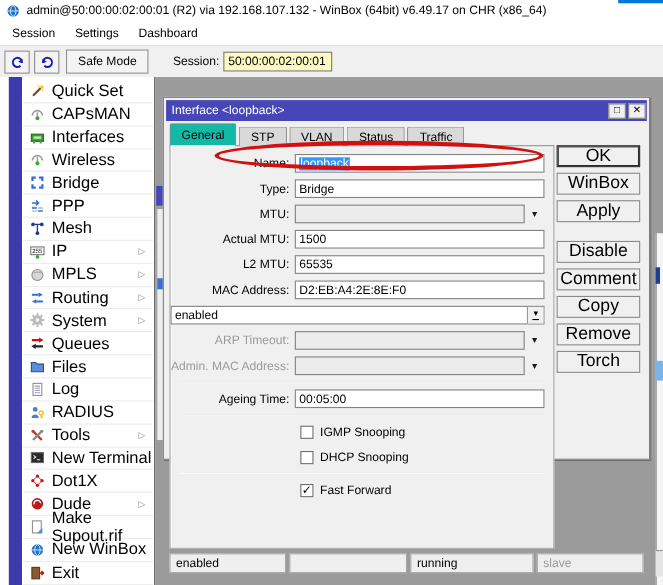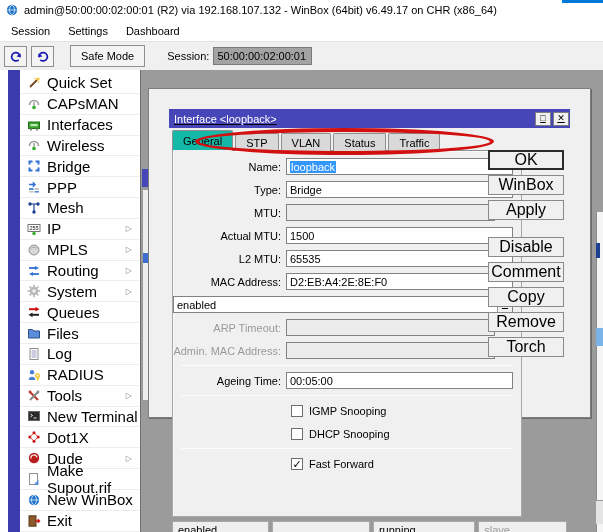--- a/index.html
+++ b/index.html
@@ -8,39 +8,39 @@
   .app { position:relative; width:603px; height:532px; overflow:hidden; background:#fff; }
 
   
   .titlebar { position:absolute; left:0; top:0; width:100%; height:20px; background:#fff; display:flex; align-items:center; gap:5px; padding-left:5px; }
   .titlebar .ttl { font-size:11px; white-space:nowrap; }
   .accent-strip { position:absolute; left:562px; top:0; width:41px; height:3px; background:#0078d7; }
   .menubar { position:absolute; left:0; top:20px; width:100%; height:21px; background:#fff; display:flex; align-items:center; padding-left:2px; }
   .menu-item { padding:2px 9px; cursor:default; }
   .toolbar { position:absolute; left:0; top:41px; width:100%; height:29px; background:#f0f0f0; border-top:1px solid #e3e3e3; display:flex; align-items:center; }
   .tbtn { width:23px; height:21px; background:#f4f4f4; border:1px solid #8f8f8f; display:flex; align-items:center; justify-content:center; margin-left:4px; }
-  .safe-mode { height:22px; padding:0 10px; background:#f4f4f4; border:1px solid #8f8f8f; display:flex; align-items:center; margin-left:16px; }
+  .safe-mode { height:22px; padding:0 10px; background:#f4f4f4; border:1px solid #8f8f8f; display:flex; align-items:center; margin-left:6px; }
   .sess-label { margin-left:22px; }
-  .sess-box { margin-left:4px; width:99px; height:18px; border:1px solid #7a7a7a; background:#a3a3a3; display:flex; align-items:center; padding:4px 3px; }
+  .sess-box { margin-left:4px; width:99px; height:18px; border:1px solid #7a7a7a; background:#fef9c3; display:flex; align-items:center; padding:4px 3px; }
 
   
   .sidebar { position:absolute; left:0; top:70px; width:141px; height:462px; background:#fff; border-right:1px solid #6e6e6e; }
   .side-bluebar { position:absolute; left:8px; top:0; width:12px; height:462px; background:#3b3bad; }
   .side-items { position:absolute; left:21px; top:3px; right:1px; }
   .side-item { height:20.85px; display:flex; align-items:center; gap:6px; padding-left:6px; border-bottom:1px solid #ececec; cursor:default; }
   .side-item .lbl { font-size:15px; }
   .side-item .sub { margin-left:auto; margin-right:7px; color:#8a8a8a; font-size:8px; }
   .icon14 { width:14px; height:14px; flex:0 0 14px; }
 
   
   .mdi { position:absolute; left:141px; top:70px; width:462px; height:462px; background:#9b9b9b; }
   .frag { position:absolute; }
 
   
-  .dialog { position:absolute; left:148px; top:88px; width:443px; height:330px; background:#f0f0f0; border:1px solid #7e7e7e; box-shadow:1px 1px 0 #6b6b6b; padding:20px;text-decoration:underline; }
+  .dialog { position:absolute; left:148px; top:88px; width:443px; height:330px; background:#f0f0f0; border:1px solid #7e7e7e; box-shadow:1px 1px 0 #6b6b6b; padding:2px; }
   .dlg-title { height:19px; background:#4646b8; color:#fff; display:flex; align-items:center; padding-left:5px; font-size:11px; }
   .dlg-winbtns { margin-left:auto; display:flex; gap:2px; margin-right:1px; }
   .wbtn { width:16px; height:14px; background:#f0f0f0; border:1px solid #7e7e7e; display:flex; align-items:center; justify-content:center; font-size:9px; line-height:1; color:#000; }
   .dlg-body { position:relative; height:413px; }
 
   .tabs { position:absolute; left:3px; top:2px; display:flex; align-items:flex-end; z-index:2; }
   .tab { height:18px; padding:0 10px; display:flex; align-items:center; background:#d9d9d9; border:1px solid #8f8f8f; border-bottom:none; border-radius:2px 2px 0 0; margin-right:2px; cursor:default; }
   .tab.active { height:21px; background:#14b8a6; position:relative; }
   .tab.active::after { content:""; position:absolute; left:0; right:0; bottom:-1px; height:2px; background:#f0f0f0; }
 

